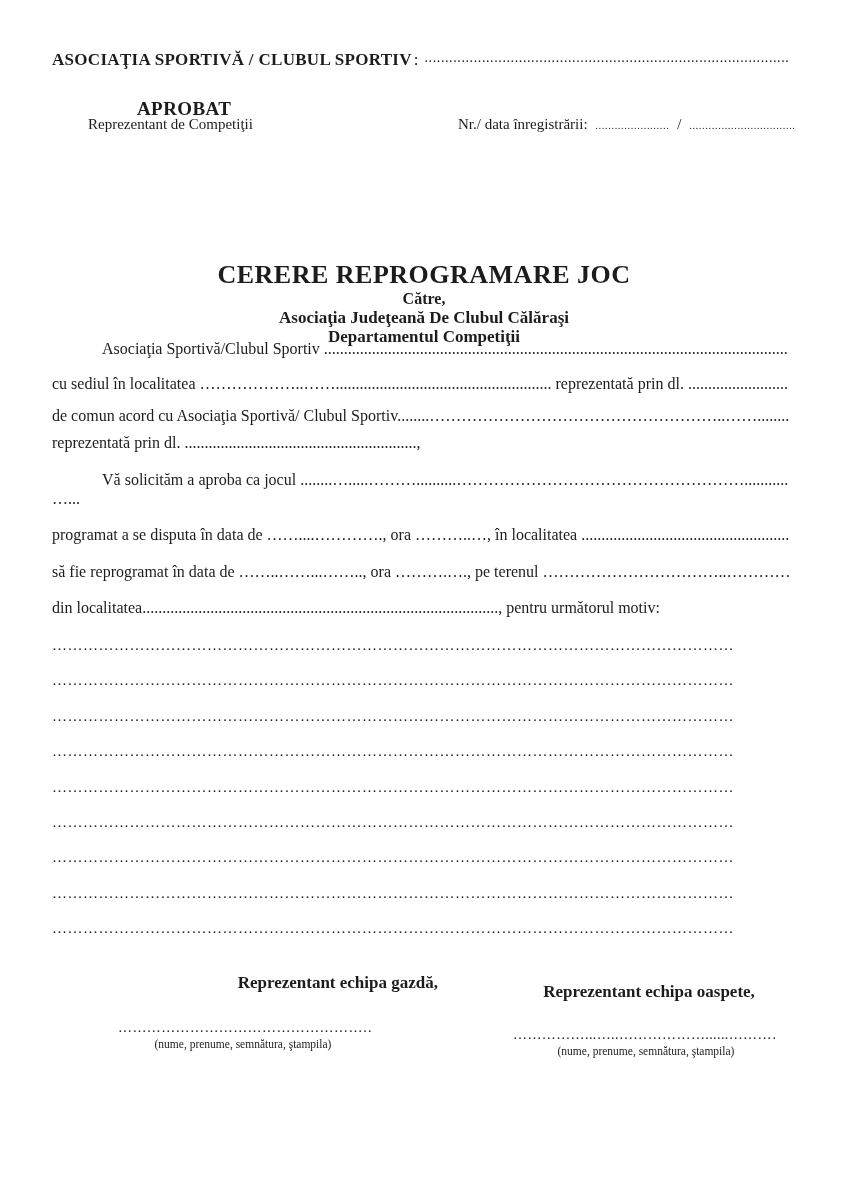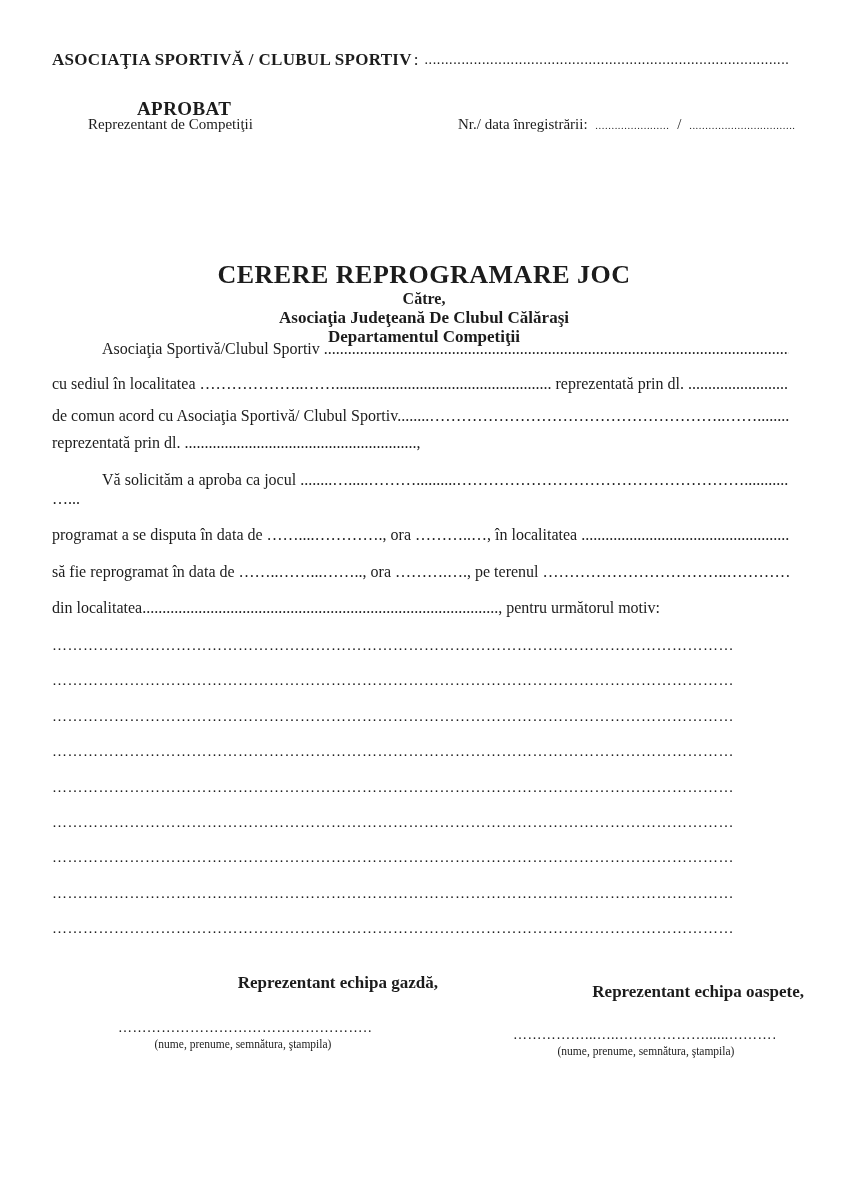--- a/index.html
+++ b/index.html
@@ -4,21 +4,21 @@
 <style>
   html,body { margin:0; padding:0; background:#ffffff; }
   .page {
     position:relative; width:848px; height:1200px; background:#ffffff;
     font-family:"Liberation Serif","DejaVu Serif",serif; color:#1c1c1c;
     overflow:hidden;
   }
   .abs { position:absolute; }
 
   
-  .assoc { left:52px; top:50px; width:738px; display:flex; align-items:center; font-size:17px; }
+  .assoc { left:52px; top:50px; width:738px; display:flex; align-items:flex-start; font-size:17px; }
   .assoc-label { font-weight:bold; letter-spacing:0.3px; white-space:nowrap; }
   .assoc-colon { margin-left:2px; margin-right:6px; }
   .assoc-dots { flex:1; overflow:hidden; white-space:nowrap; font-size:14px; letter-spacing:0.6px; }
 
   .approved { left:137px; top:98px; font-size:19px; font-weight:bold; letter-spacing:0.4px; }
   .dept { left:88px; top:116px; font-size:15px; }
   .reg { left:458px; top:116px; width:360px; font-size:15px; white-space:nowrap; overflow:hidden; }
   .reg-dots { font-size:10.5px; letter-spacing:0.6px; margin:0 4px; }
   .reg-sep { font-size:15px; }
 
@@ -37,21 +37,21 @@
 
   
   .rline { position:absolute; left:52px; width:737px; font-size:15px; white-space:nowrap; overflow:hidden; letter-spacing:0.5px; }
   .rl0 { top:637px; } .rl1 { top:672px; } .rl2 { top:708px; } .rl3 { top:743px; }
   .rl4 { top:779px; } .rl5 { top:814px; } .rl6 { top:849px; } .rl7 { top:885px; }
   .rl8 { top:920px; }
 
   
   .sig-title { position:absolute; width:310px; text-align:center; font-size:17px; font-weight:bold; white-space:nowrap; }
   .host-title { left:128px; top:973px;text-align:right; }
-  .guest-title { left:494px; top:982px;text-align:right; }
+  .guest-title { left:494px; top:982px; }
   .sig-line { position:absolute; font-size:14px; white-space:nowrap; overflow:hidden; letter-spacing:0.4px; }
   .host-line { left:118px; top:1020px; width:254px; }
   .guest-line { left:513px; top:1027px; width:262px; }
   .sig-caption { position:absolute; width:280px; text-align:center; font-size:11.5px; white-space:nowrap; }
   .host-caption { left:103px; top:1038px; }
   .guest-caption { left:506px; top:1045px; }
 </style>
 </head>
 <body>
 

